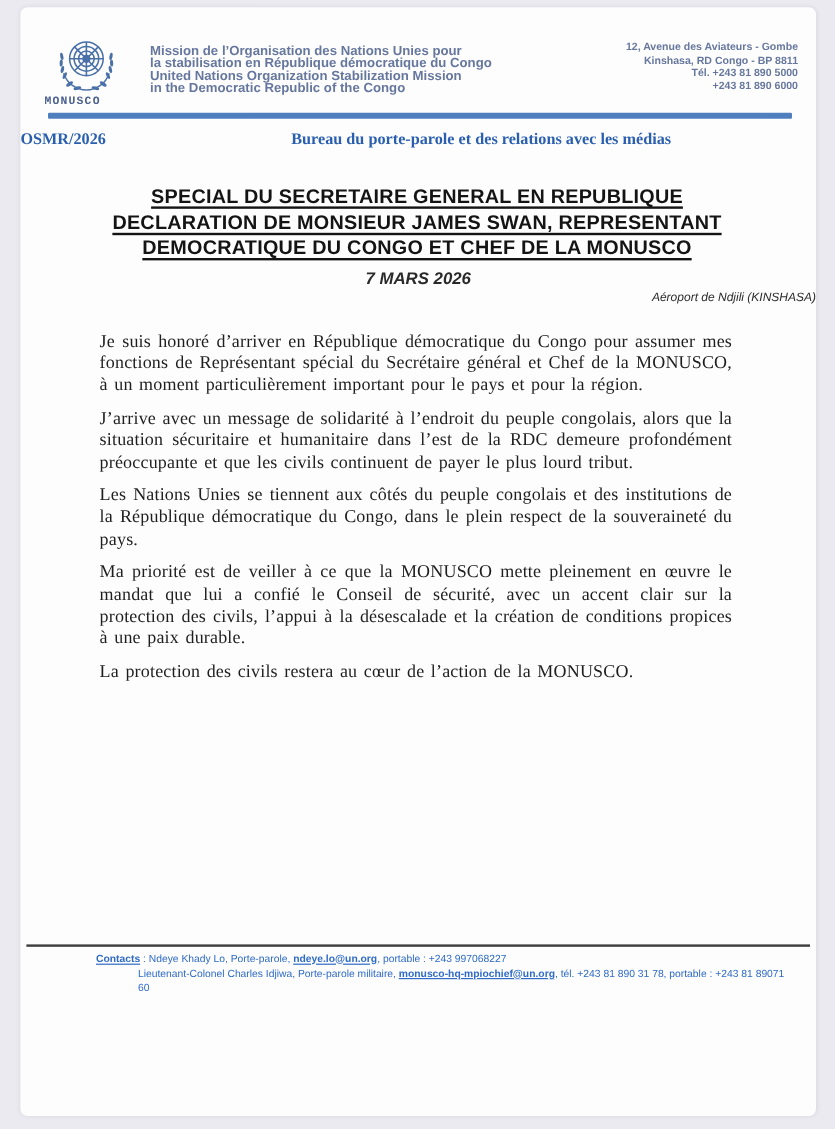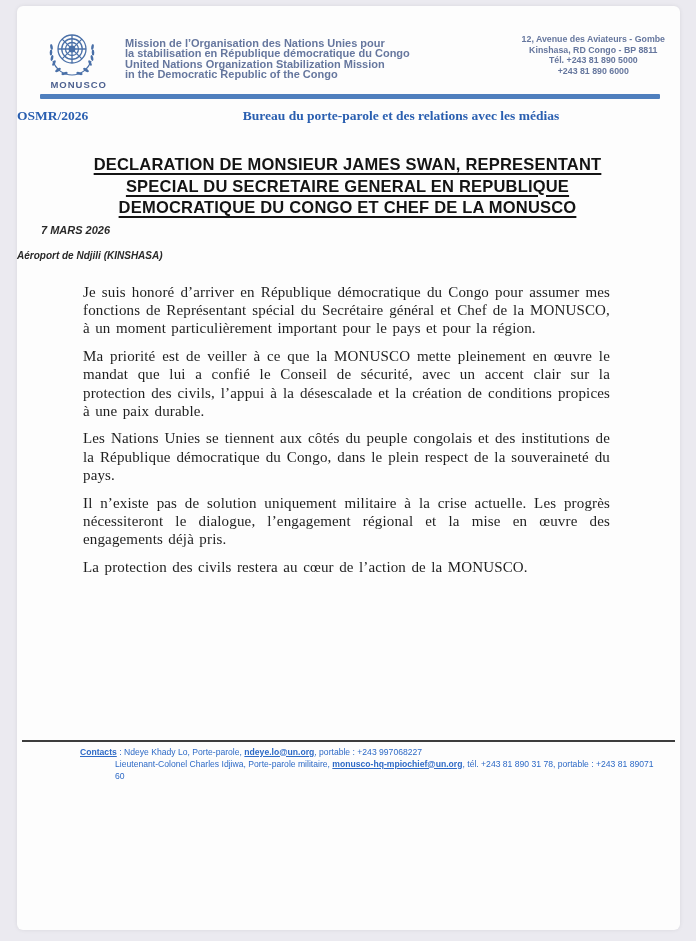--- a/index.html
+++ b/index.html
@@ -13,44 +13,44 @@
   *{box-sizing:border-box;margin:0;padding:0;}
   html,body{width:696px;height:941px;overflow:hidden;}
   body{background:#ebeaf0;font-family:"Liberation Sans",sans-serif;position:relative;}
   .page{
     position:absolute;left:17px;top:6px;width:663px;height:924px;
     background:#fdfdfd;border-radius:6px;
     box-shadow:0 0 4px rgba(0,0,0,0.08);
   }
   
   .header{display:flex;align-items:flex-start;padding:24px 15px 0 20px;}
-  .logo-col{width:70px;text-align:right;flex:none;}
+  .logo-col{width:70px;text-align:left;flex:none;font-family:Liberation Mono, monospace;}
   .logo-col svg{display:block;margin:0 auto;}
   .logo-label{font-size:9.5px;font-weight:bold;letter-spacing:1px;color:#4d6190;margin-top:2px;}
   .mission-col{margin-left:18px;padding-top:8px;font-size:11px;line-height:10.4px;font-weight:bold;color:var(--header-slate);}
-  .address-col{margin-left:auto;padding-top:4px;text-align:center;font-size:8.8px;line-height:10.6px;font-weight:bold;color:var(--header-slate);}
+  .address-col{margin-left:auto;padding-top:4px;text-align:right;font-size:8.8px;line-height:10.6px;font-weight:bold;color:var(--header-slate);}
   .rule-blue{height:5px;background:var(--accent-blue);margin:4px 20px 0 23px;border-radius:1px;}
   .ref-row{display:flex;align-items:baseline;margin-top:9px;
     font-family:"Liberation Serif",serif;font-weight:bold;font-size:13.5px;color:var(--ref-blue);}
   .ref{width:105px;flex:none;}
   .bureau{flex:1;text-align:center;}
   
   .title-block{margin:30px 68px 0 66px;text-align:center;font-weight:bold;font-size:16.5px;line-height:21.5px;color:#141414;letter-spacing:0.2px;}
   .title-block span{text-decoration:underline;text-decoration-thickness:1.6px;text-underline-offset:3px;}
-  .date-line{margin-top:5px;font-size:11px;font-style:italic;font-weight:600;color:#2a2a2a;margin-left:24px;}
-  .loc-line{text-align:left;font-size:10px;font-style:italic;font-weight:700;color:#2a2a2a;margin-top:14px;}
+  .date-line{margin-top:5px;text-align:center;font-size:14px;font-style:italic;font-weight:600;color:#2a2a2a;}
+  .loc-line{text-align:right;font-size:10px;font-style:italic;font-weight:400;color:#2a2a2a;margin-top:3px;}
   
   .body-wrap{margin:22px 70px 0 66px;height:522px;overflow:hidden;}
   .body-wrap p{
     font-family:"Liberation Serif",serif;font-size:15px;line-height:18.4px;
     letter-spacing:0.15px;word-spacing:1.5px;text-align:justify;color:var(--body-ink);
     margin-bottom:9px;
   }
   
-  .footer{position:absolute;left:0;right:0;top:734px;}
+  .footer{position:absolute;left:0;right:0;top:781px;}
   .rule-dark{height:1.5px;background:#3d3d3d;margin:0 5px;}
   .contacts{margin:4px 15px 0 63px;font-size:8.6px;line-height:12px;color:var(--link-blue);}
   .cline{padding-left:35px;}
   .cline.first{padding-left:0;}
   .clabel{font-weight:bold;text-decoration:underline;}
   .email{font-weight:bold;text-decoration:underline;color:var(--link-blue);cursor:pointer;}
 </style>
 </head>
 <body>
 
@@ -102,32 +102,32 @@
   </div>
 
   <div class="rule-blue"></div>
 
   <div class="ref-row">
     <span class="ref">OSMR/2026</span>
     <span class="bureau">Bureau du porte-parole et des relations avec les médias</span>
   </div>
 
   <div class="title-block">
+    <div><span>SPECIAL DU SECRETAIRE GENERAL EN REPUBLIQUE</span></div>
     <div><span>DECLARATION DE MONSIEUR JAMES SWAN, REPRESENTANT</span></div>
-    <div><span>SPECIAL DU SECRETAIRE GENERAL EN REPUBLIQUE</span></div>
     <div><span>DEMOCRATIQUE DU CONGO ET CHEF DE LA MONUSCO</span></div>
   </div>
   <div class="date-line">7 MARS 2026</div>
   <div class="loc-line">Aéroport de Ndjili (KINSHASA)</div>
 
   <div class="body-wrap">
     <p>Je suis honoré d’arriver en République démocratique du Congo pour assumer mes fonctions de Représentant spécial du Secrétaire général et Chef de la MONUSCO, à un moment particulièrement important pour le pays et pour la région.</p>
+    <p>J’arrive avec un message de solidarité à l’endroit du peuple congolais, alors que la situation sécuritaire et humanitaire dans l’est de la RDC demeure profondément préoccupante et que les civils continuent de payer le plus lourd tribut.</p>
+    <p>Les Nations Unies se tiennent aux côtés du peuple congolais et des institutions de la République démocratique du Congo, dans le plein respect de la souveraineté du pays.</p>
     <p>Ma priorité est de veiller à ce que la MONUSCO mette pleinement en œuvre le mandat que lui a confié le Conseil de sécurité, avec un accent clair sur la protection des civils, l’appui à la désescalade et la création de conditions propices à une paix durable.</p>
-    <p>Les Nations Unies se tiennent aux côtés du peuple congolais et des institutions de la République démocratique du Congo, dans le plein respect de la souveraineté du pays.</p>
-    <p>Il n’existe pas de solution uniquement militaire à la crise actuelle. Les progrès nécessiteront le dialogue, l’engagement régional et la mise en œuvre des engagements déjà pris.</p>
     <p>La protection des civils restera au cœur de l’action de la MONUSCO.</p>
   </div>
 
   <div class="footer">
     <div class="rule-dark"></div>
     <div class="contacts">
       <div class="cline first">
         <span class="clabel">Contacts</span><span> : Ndeye Khady Lo, Porte-parole, </span><span class="email">ndeye.lo@un.org</span><span>, portable : +243 997068227</span>
       </div>
       <div class="cline">

